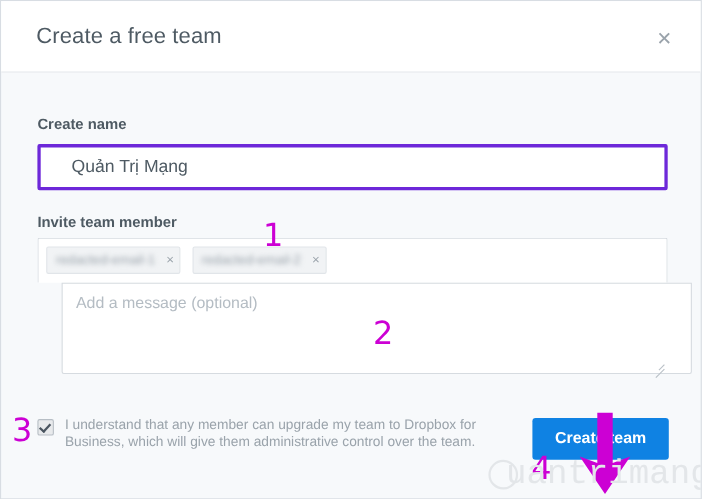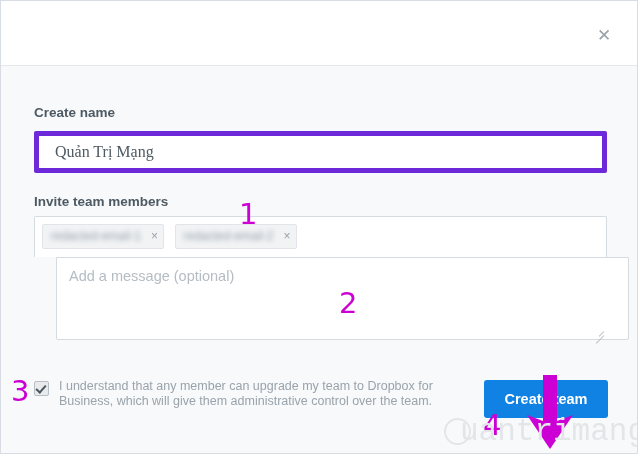--- a/index.html
+++ b/index.html
@@ -80,27 +80,27 @@
   .label-company { top: 38px; }
   .label-invite  { top: 127px; }
 
   .text-input {
     position: absolute;
     left: 33px;
     top: 64px;
     width: 573px;
     height: 42px;
     background: #ffffff;
-    border: 5px solid #6d28d9;
+    border: 3px solid #6d28d9;
     border-radius: 2px;
     box-sizing: border-box;
-    font-family: Liberation Serif, serif;
+    font-family: Liberation Sans, sans-serif;
     font-size: 16px;
     color: #4e5a63;
-    padding: 0 16px;
+    padding: 0 28px;
     outline: none;
   }
 
   
   .chips-field {
     position: absolute;
     left: 33px;
     top: 149px;
     width: 573px;
     height: 41px;
@@ -287,29 +287,30 @@
     left: 16px;
     top: 0;
   }
 </style>
 </head>
 <body>
 
 <div class="dialog">
 
   <div class="dialog-header">
+    <div class="dialog-title">Create a free team</div>
     <div class="close-icon">✕</div>
   </div>
 
   <div class="dialog-body">
 
     <div class="field-label label-company">Create name</div>
     <input class="text-input" value="Quản Trị Mạng" style="">
 
-    <div class="field-label label-invite">Invite team members</div>
+    <div class="field-label label-invite">Invite team member</div>
 
     <div class="chips-field">
       <span class="chip">
         <span class="chip-text">redacted-email-1</span>
         <span class="chip-remove">×</span>
       </span>
       <span class="chip">
         <span class="chip-text">redacted-email-2</span>
         <span class="chip-remove">×</span>
       </span>

